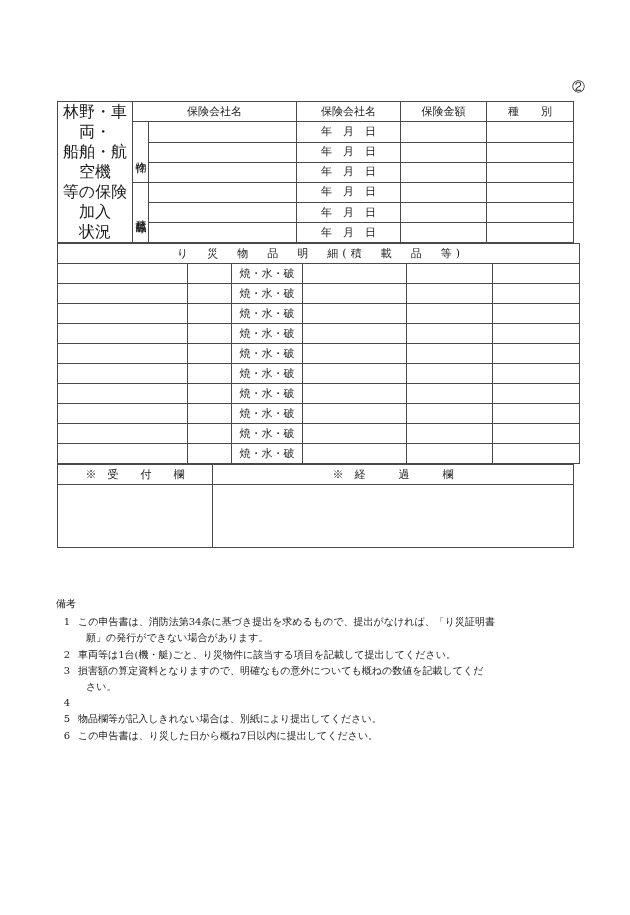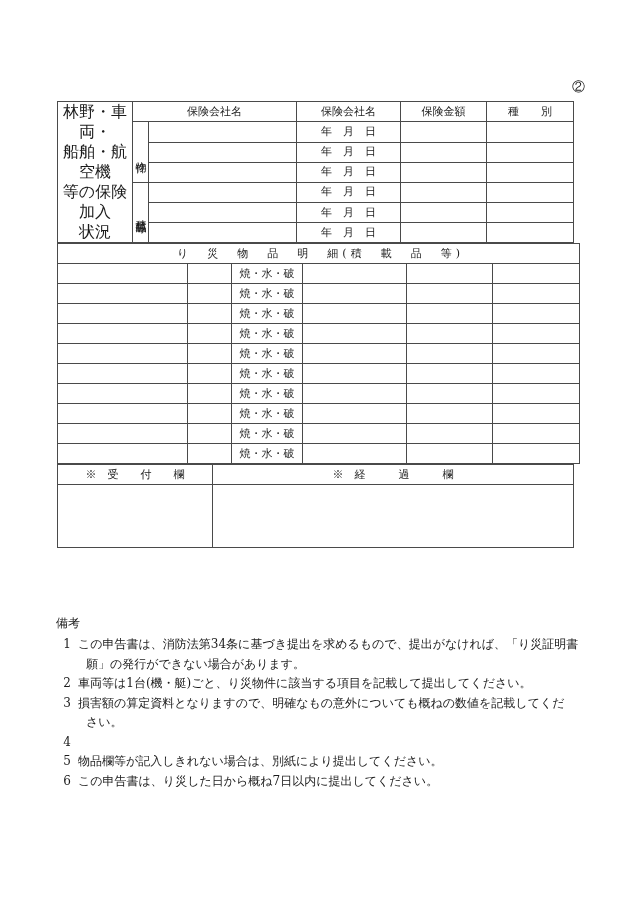--- a/index.html
+++ b/index.html
@@ -77,23 +77,23 @@
   .date-cell {
     letter-spacing: 0;
   }
   .detail-title { letter-spacing: 4px; text-indent: 4px; }
   .ri-cell { letter-spacing: 0; margin-left: 36px; }
   .recv-box td { height: 62px; }
   
   .notes {
     position: absolute;
     left: 56px;
-    top: 614px;
+    top: 596px;
     width: 530px;
-    font-size: 12px;
+    font-size: 10px;
     line-height: 1.62;
   }
   .notes-title { margin: 0 0 2px 0; }
   .note-item {
     display: flex;
     margin-bottom: 0px;
   }
   .note-num {
     width: 22px;
     flex: 0 0 22px;

